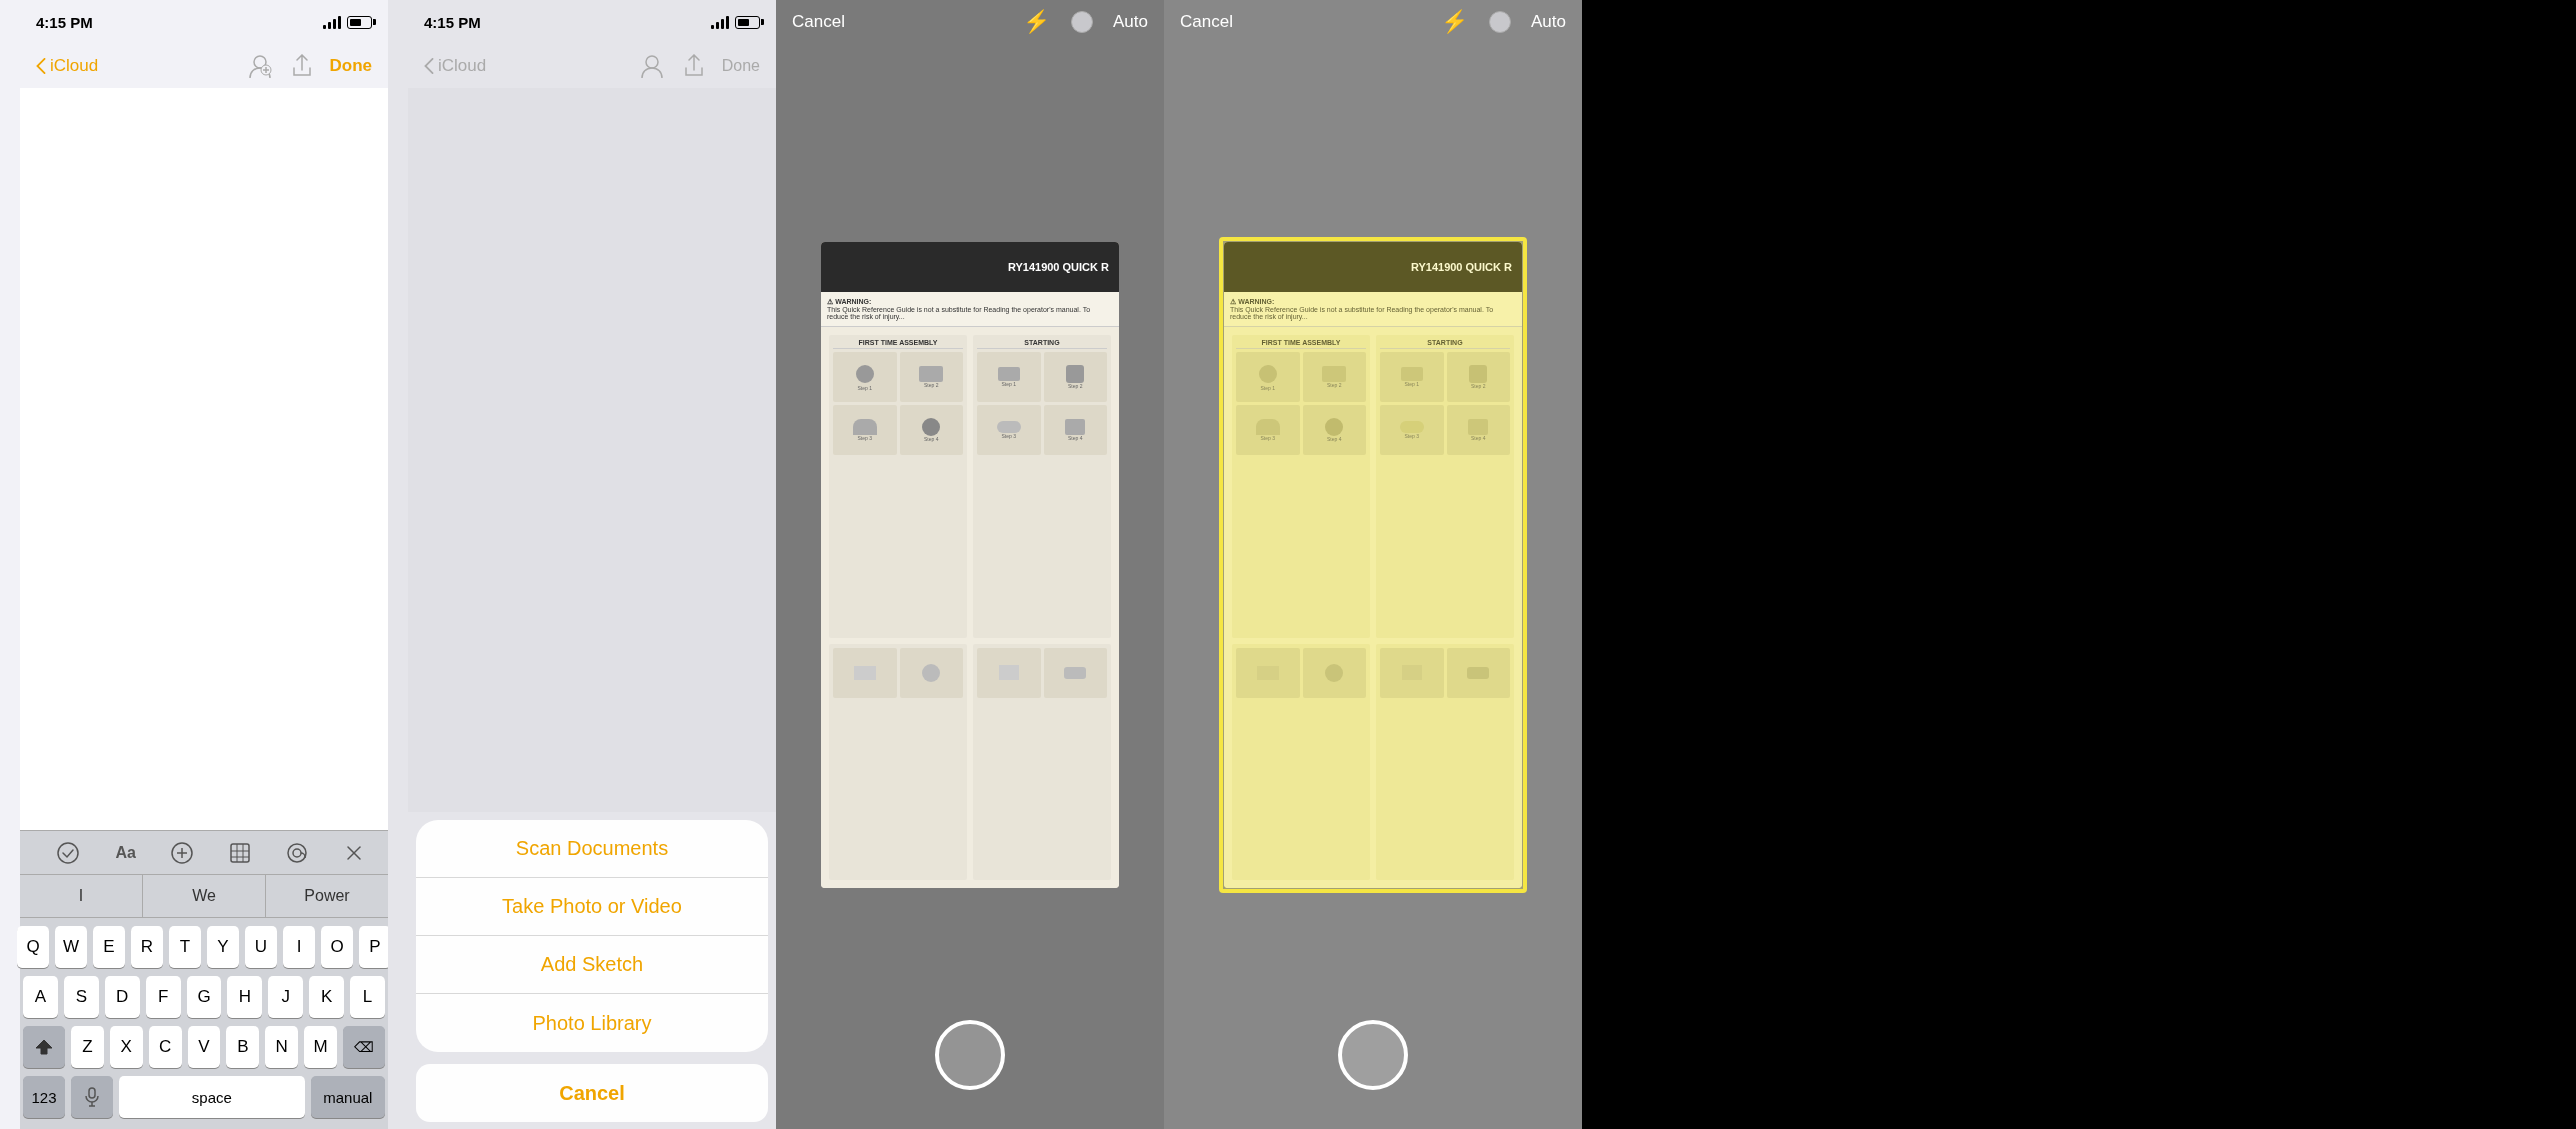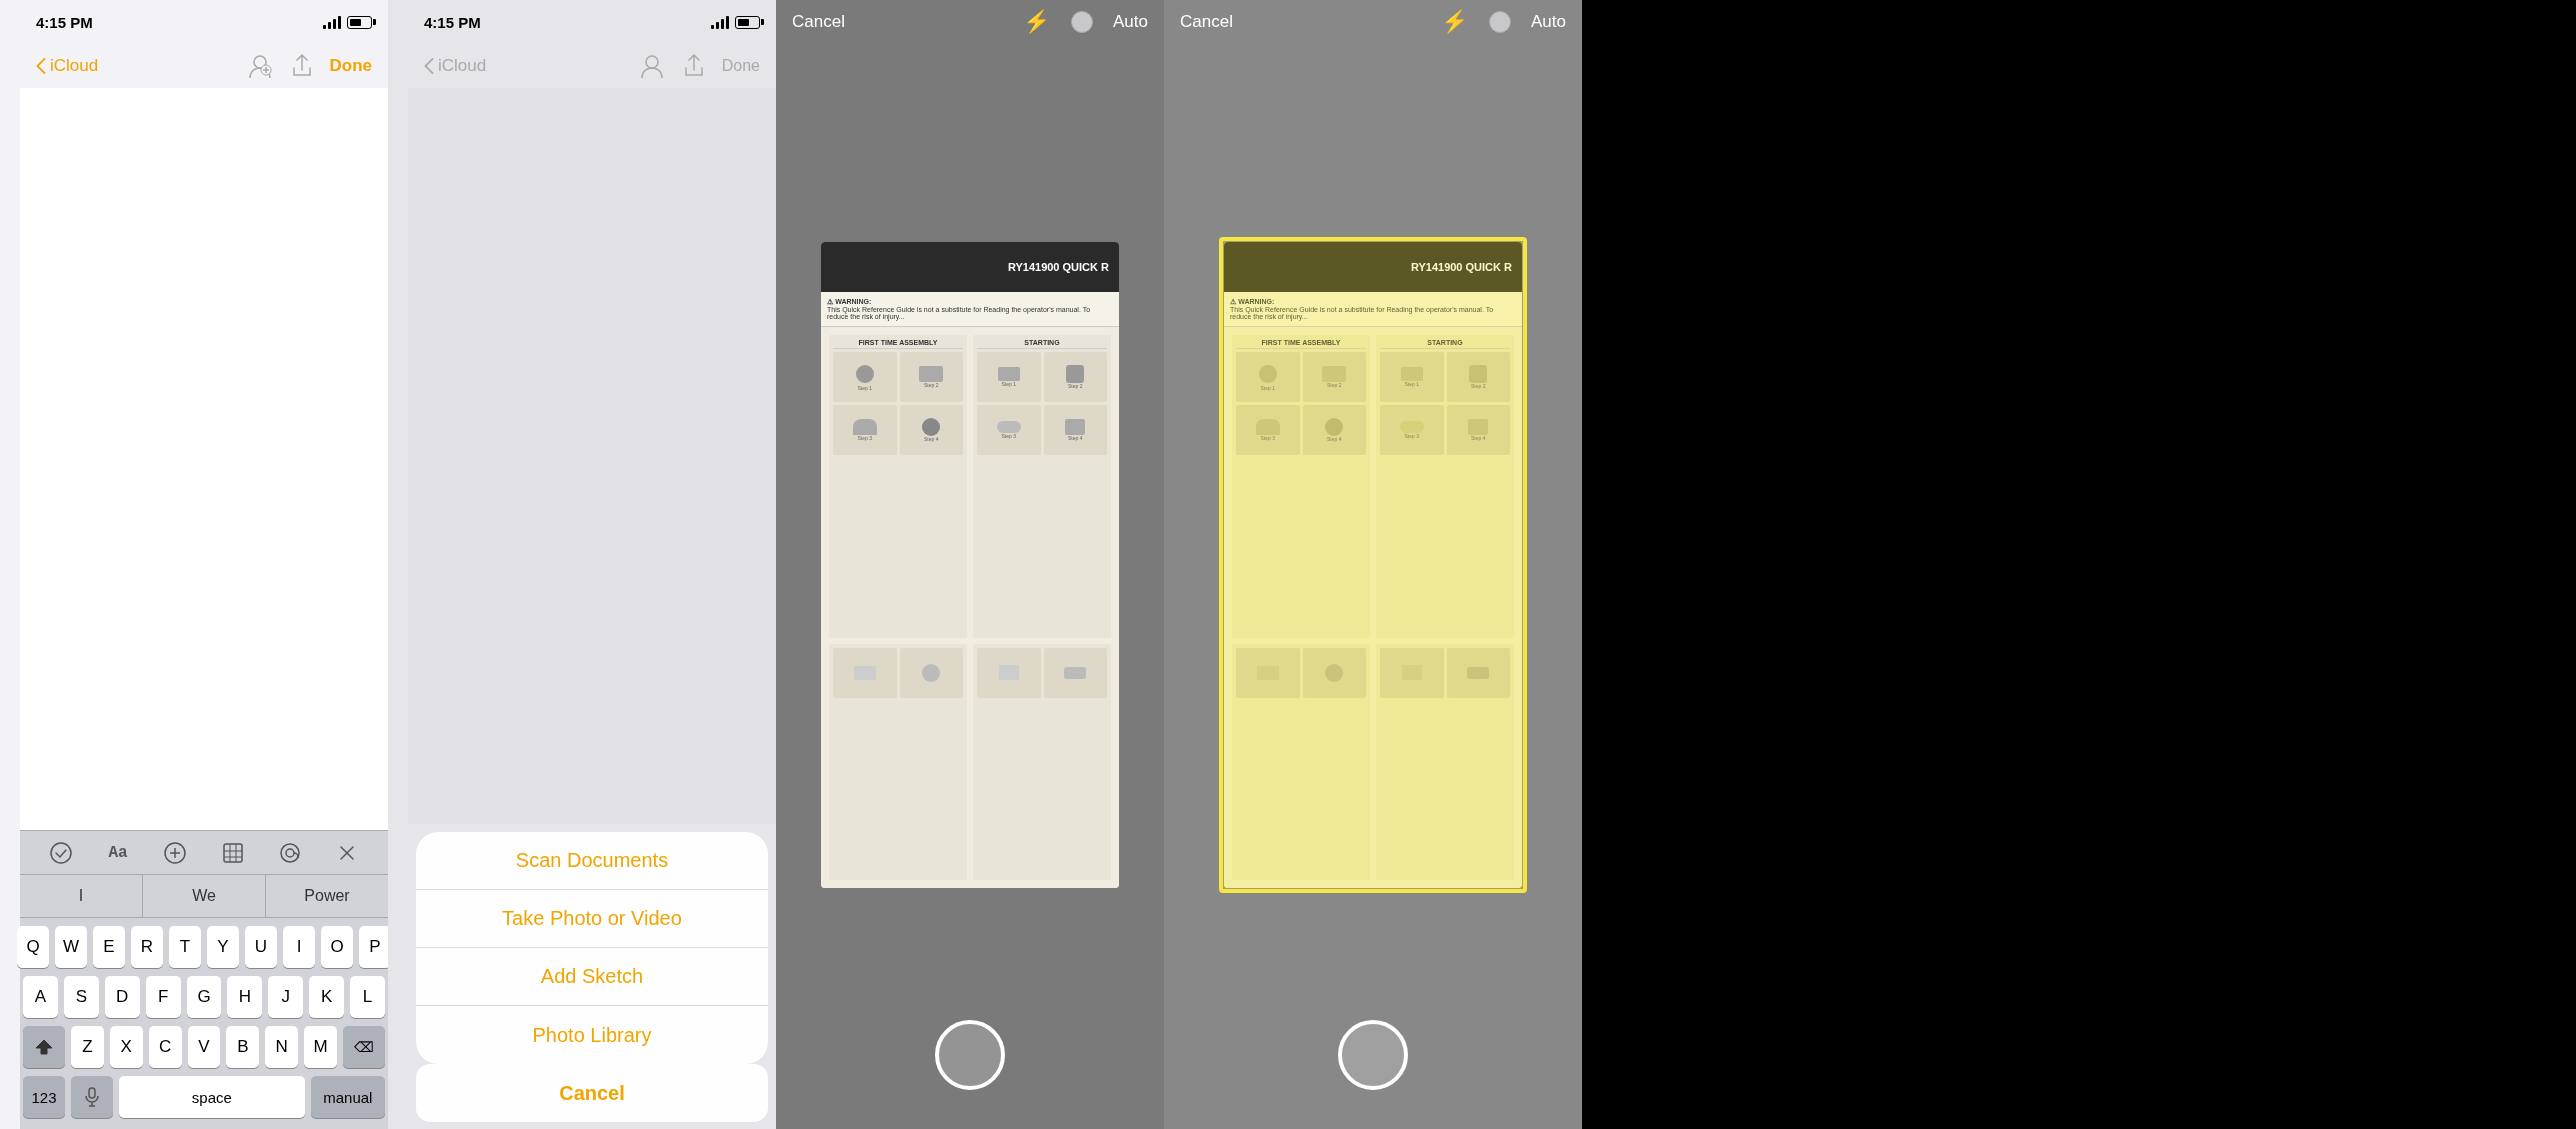--- a/index.html
+++ b/index.html
@@ -129,24 +129,23 @@
       align-items: center;
       justify-content: space-around;
       padding: 0 12px;
       border-top: 1px solid #aaa;
     }
     .toolbar-icon {
       width: 36px;
       height: 36px;
       display: flex;
       align-items: center;
-      justify-content: center;
+      justify-content: flex-end;
       color: #333;
       font-size: 18px;
-      font-family: Liberation Mono, monospace;
     }
 
     
     .word-suggestions {
       height: 44px;
       background: #d1d3d8;
       display: flex;
       align-items: center;
       border-top: 1px solid #aaa;
       border-bottom: 1px solid #aaa;
@@ -240,21 +239,21 @@
       background: #e0e0e5;
     }
     .action-sheet-container {
       padding: 8px;
       background: #e5e5ea;
     }
     .action-sheet {
       background: rgba(255,255,255,0.95);
       border-radius: 22px;
       overflow: hidden;
-      margin-bottom: 0;
+      margin-bottom: 12px;
     }
     .action-sheet-item {
       height: 58px;
       display: flex;
       align-items: center;
       justify-content: center;
       font-size: 20px;
       color: #f0a500;
       cursor: pointer;
     }

